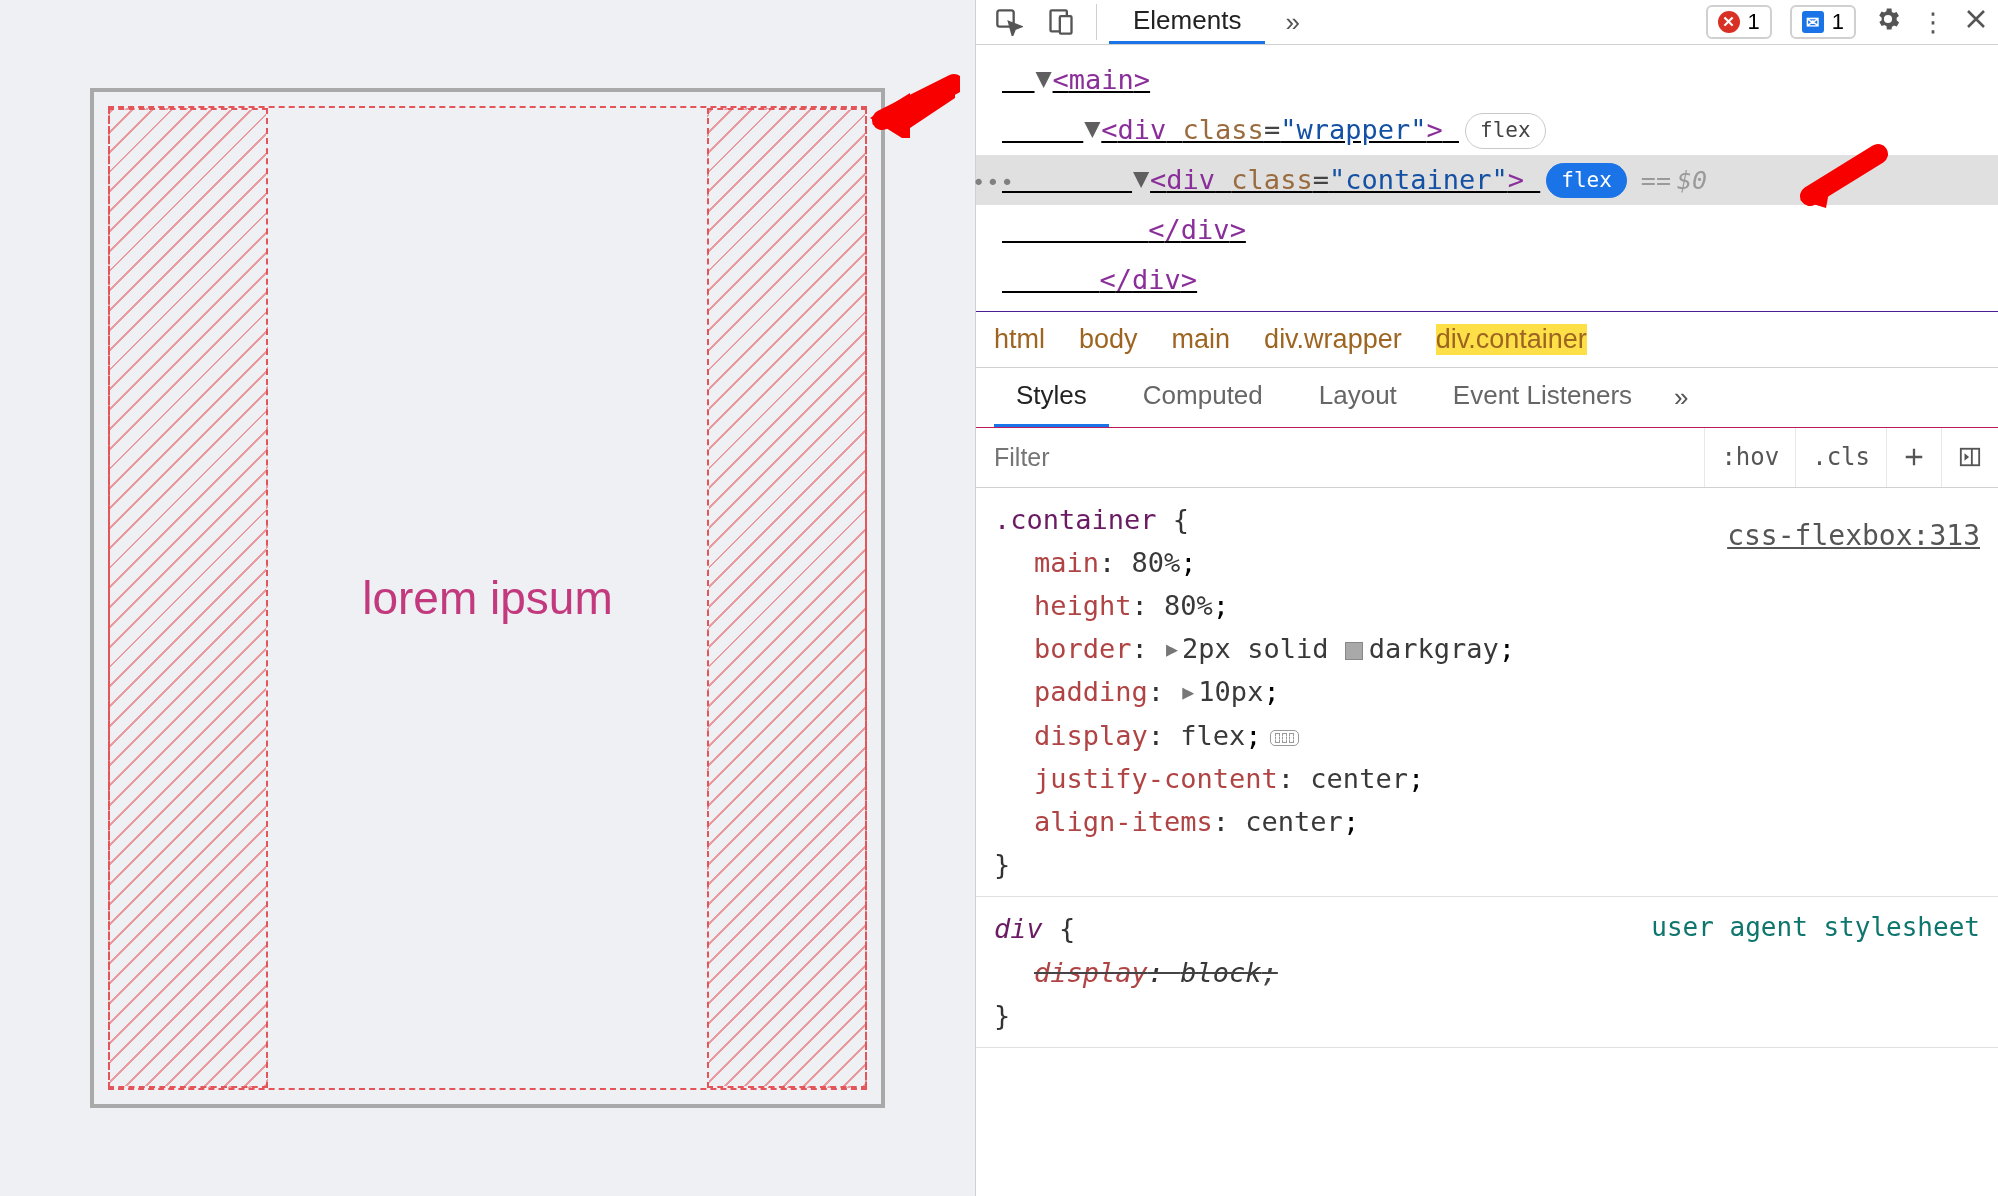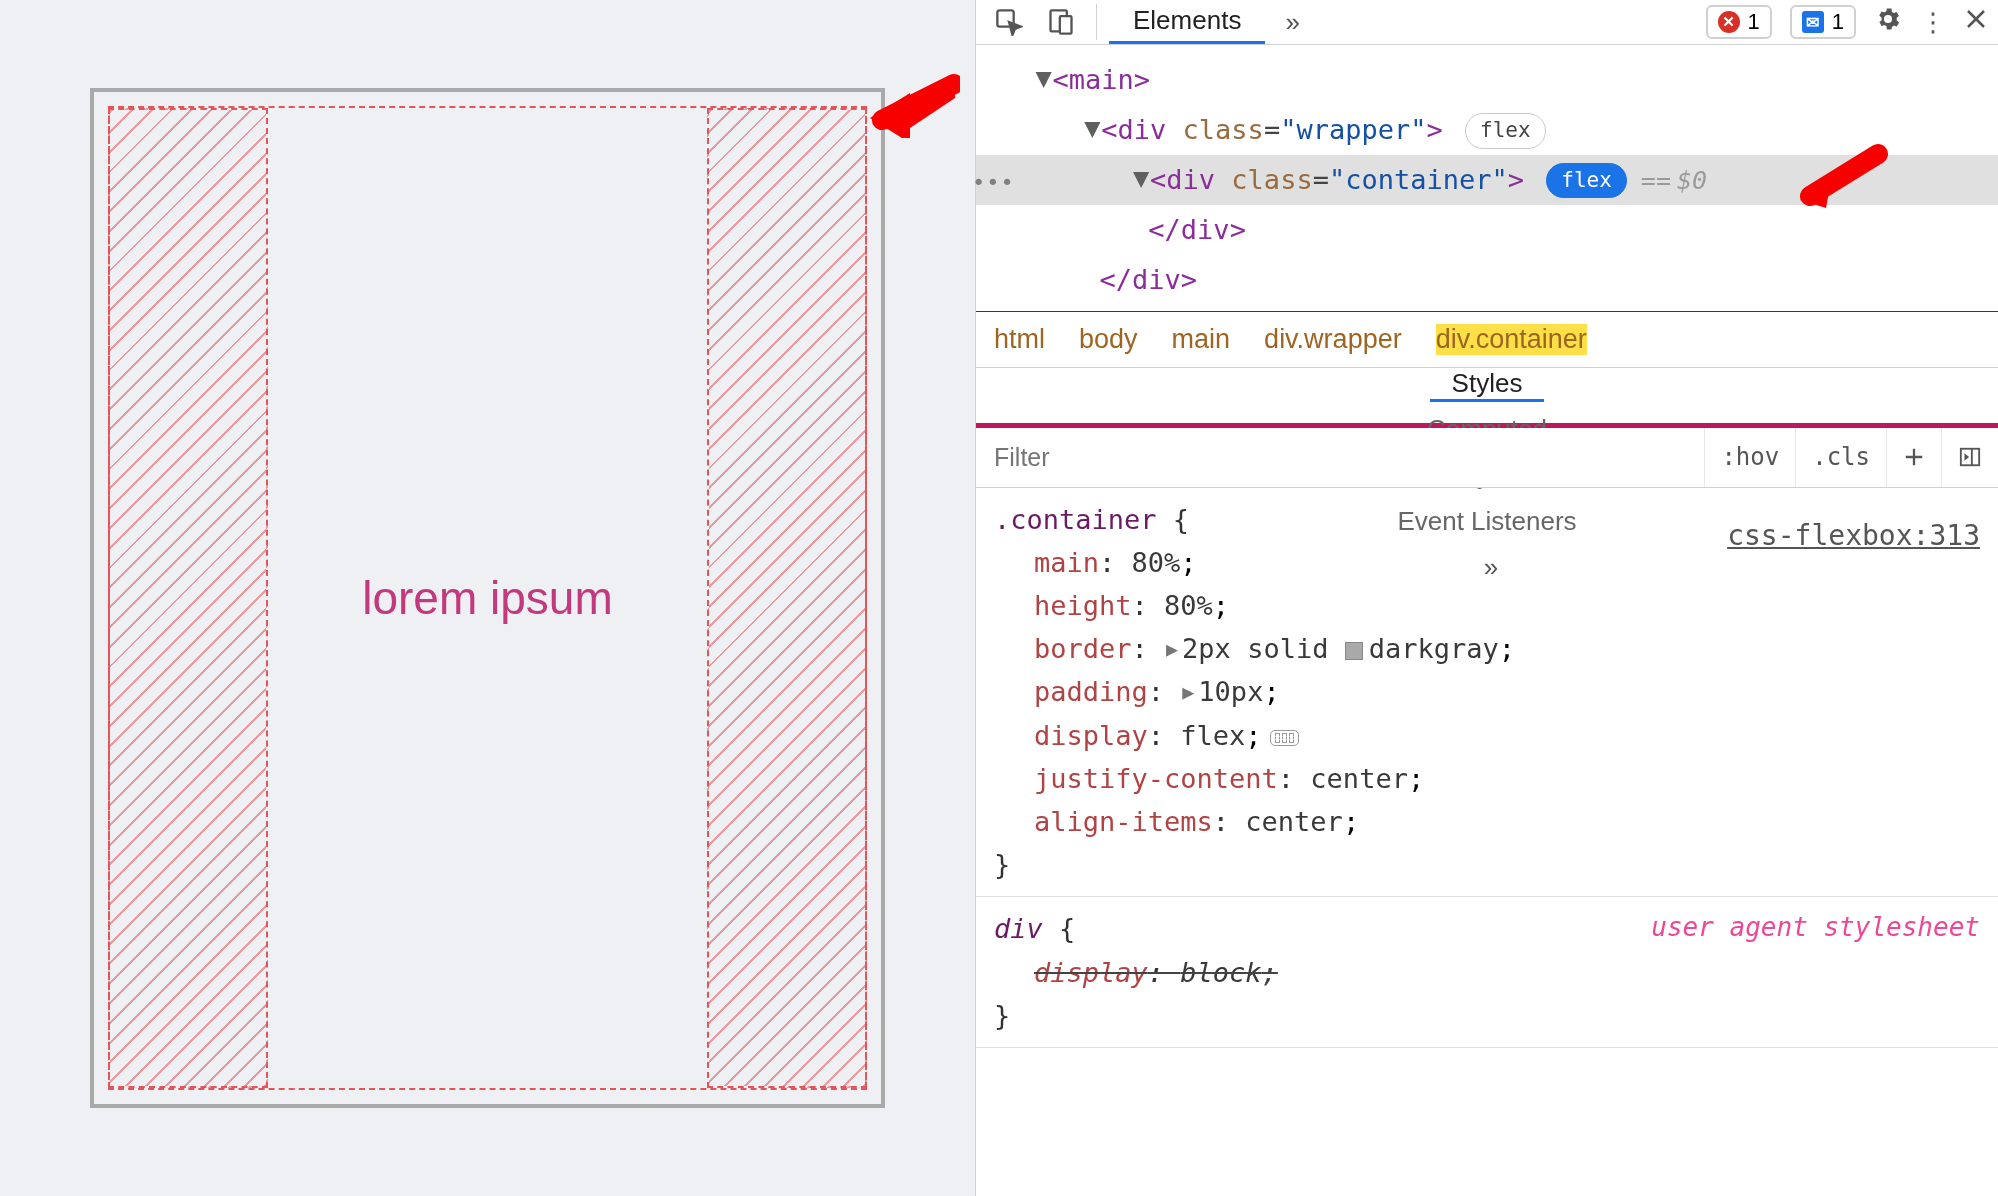--- a/index.html
+++ b/index.html
@@ -99,20 +99,21 @@
 .stop { width: 22px; height: 22px; border-radius: 50%; background: #d93025; color:#fff; display:flex; align-items:center; justify-content:center; font-size:15px; font-weight:bold;}
 .msg { width: 22px; height: 22px; background: #1b73e8; color:#fff; display:flex; align-items:center; justify-content:center; font-size:16px; font-weight:bold; border-radius:3px;}
 .gear, .dots, .xbtn { color:#555; font-size: 26px; cursor:pointer; }
 
 .dom-tree {
   padding: 10px 8px 6px 26px;
   font-family: Menlo, Consolas, monospace;
   font-size: 27px;
   line-height: 1.85;
   position: relative;
+  text-decoration: underline;
 }
 .dom-row { white-space: pre; position: relative; }
 .dom-row.selected { background: #e0e0e0; margin: 0 -8px 0 -26px; padding: 0 8px 0 26px; }
 .tri { display:inline-block; width: 18px; text-align:center; color:#5f5f5f; transform: translateY(-2px); }
 .ellips { position:absolute; left:-4px; color:#808080; font-size:22px; letter-spacing:1px; top:8px;}
 .tag-bracket { color: #8a2f9a; }
 .tag-name { color: #8a2f9a; }
 .attr-name { color: #9a6b3f; }
 .attr-eq { color: #444; }
 .attr-val { color: #1450a3; }
@@ -132,25 +133,24 @@
   border-bottom: 1px solid #d0d0d0;
   display: flex; gap: 34px;
   padding: 12px 18px;
   font-size: 27px;
 }
 .crumb { color: #9e6522; }
 .crumb.active { background:#fde047; padding:0 0; color:#9e6522; }
 
 .subtabs {
   display:flex; align-items:center;
-  border-bottom: 5px solid #be185d;
-  padding: 0 2px;
+  border-bottom: 1px solid #be185d;
+  padding: 0 18px;
   height: 60px;
   gap: 12px;
-  flex-direction: column;
 }
 .subtab {
   padding: 0 22px;
   font-size: 26px;
   color:#666;
   height:100%;
   display:flex; align-items:center;
   border-bottom: 3px solid transparent;
 }
 .subtab.active { color:#222; border-bottom-color:#1b73e8; }
@@ -181,21 +181,21 @@
 .rule {
   border-bottom: 1px solid #e0e0e0;
   padding: 10px 18px;
   display:flex;
 }
 .rule-body { flex:1; }
 .rule-src {
   color:#555; text-decoration: underline;
   font-size: 28px; white-space: nowrap; margin-top: 16px;
 }
-.ua-src { color:#ec4899; font-style: italic; font-size:26px; }
+.ua-src { color:#0f766e; font-size:26px; }
 .sel { color:#6a1b63; }
 .brace { color:#333; }
 .prop { color:#b04343; }
 .colon { color:#333; }
 .val { color:#393939; }
 .expand-tri { color:#777; font-size:20px; display:inline-block; transform: translateY(-2px); margin:0 4px 0 2px;}
 .swatch { display:inline-block; width:18px; height:18px; background:#a9a9a9; border:1px solid #888; vertical-align:-2px; margin-right:6px;}
 .flexicon { display:inline-block; border:1.5px solid #999; border-radius:5px; padding:2px 4px; margin-left:8px; vertical-align:2px;}
 .flexicon-inner { display:flex; gap:2px;}
 .flexicon-inner span { width:5px; height:10px; border:1px dashed #999;}

